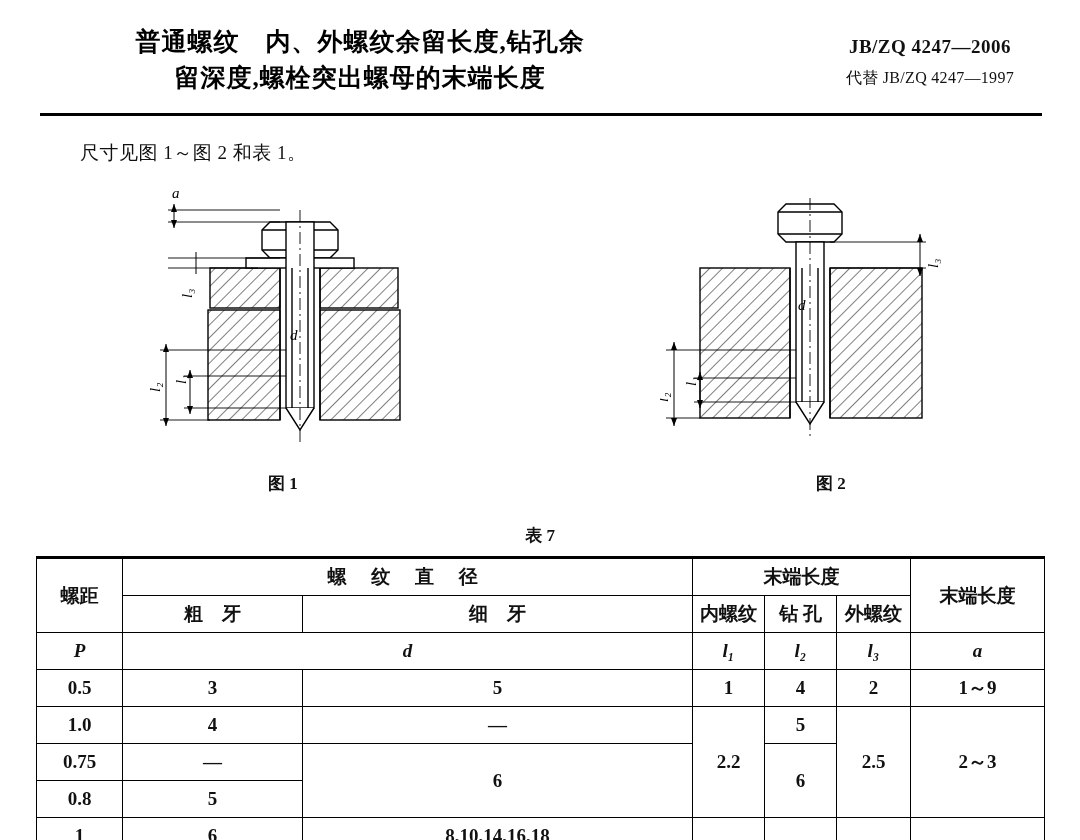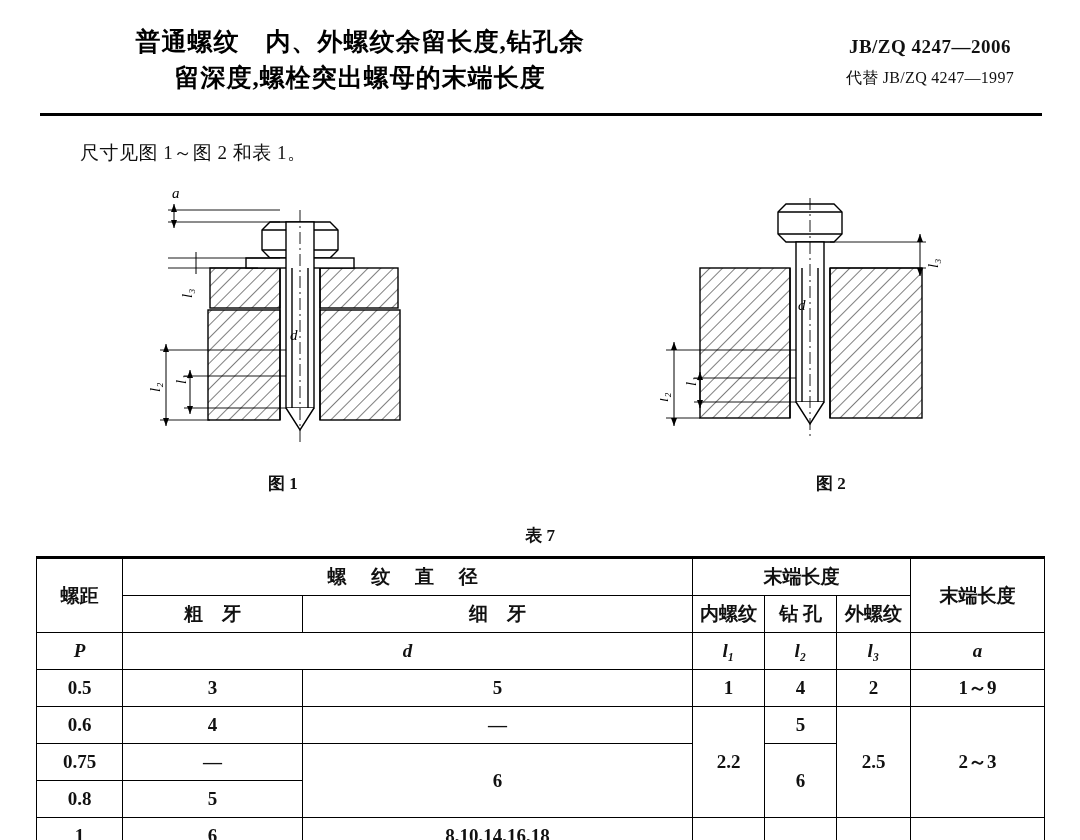--- a/index.html
+++ b/index.html
@@ -262,21 +262,21 @@
         <td>0.5</td>
         <td>3</td>
         <td>5</td>
         <td>1</td>
         <td>4</td>
         <td>2</td>
         <td>1～9</td>
       </tr>
 
       <tr>
-        <td>0.6</td>
+        <td>1.0</td>
         <td>4</td>
         <td>—</td>
         <td rowspan="3">2.2</td>
         <td>5</td>
         <td rowspan="3">2.5</td>
         <td rowspan="3">2～3</td>
       </tr>
 
       <tr>
         <td>0.75</td>

